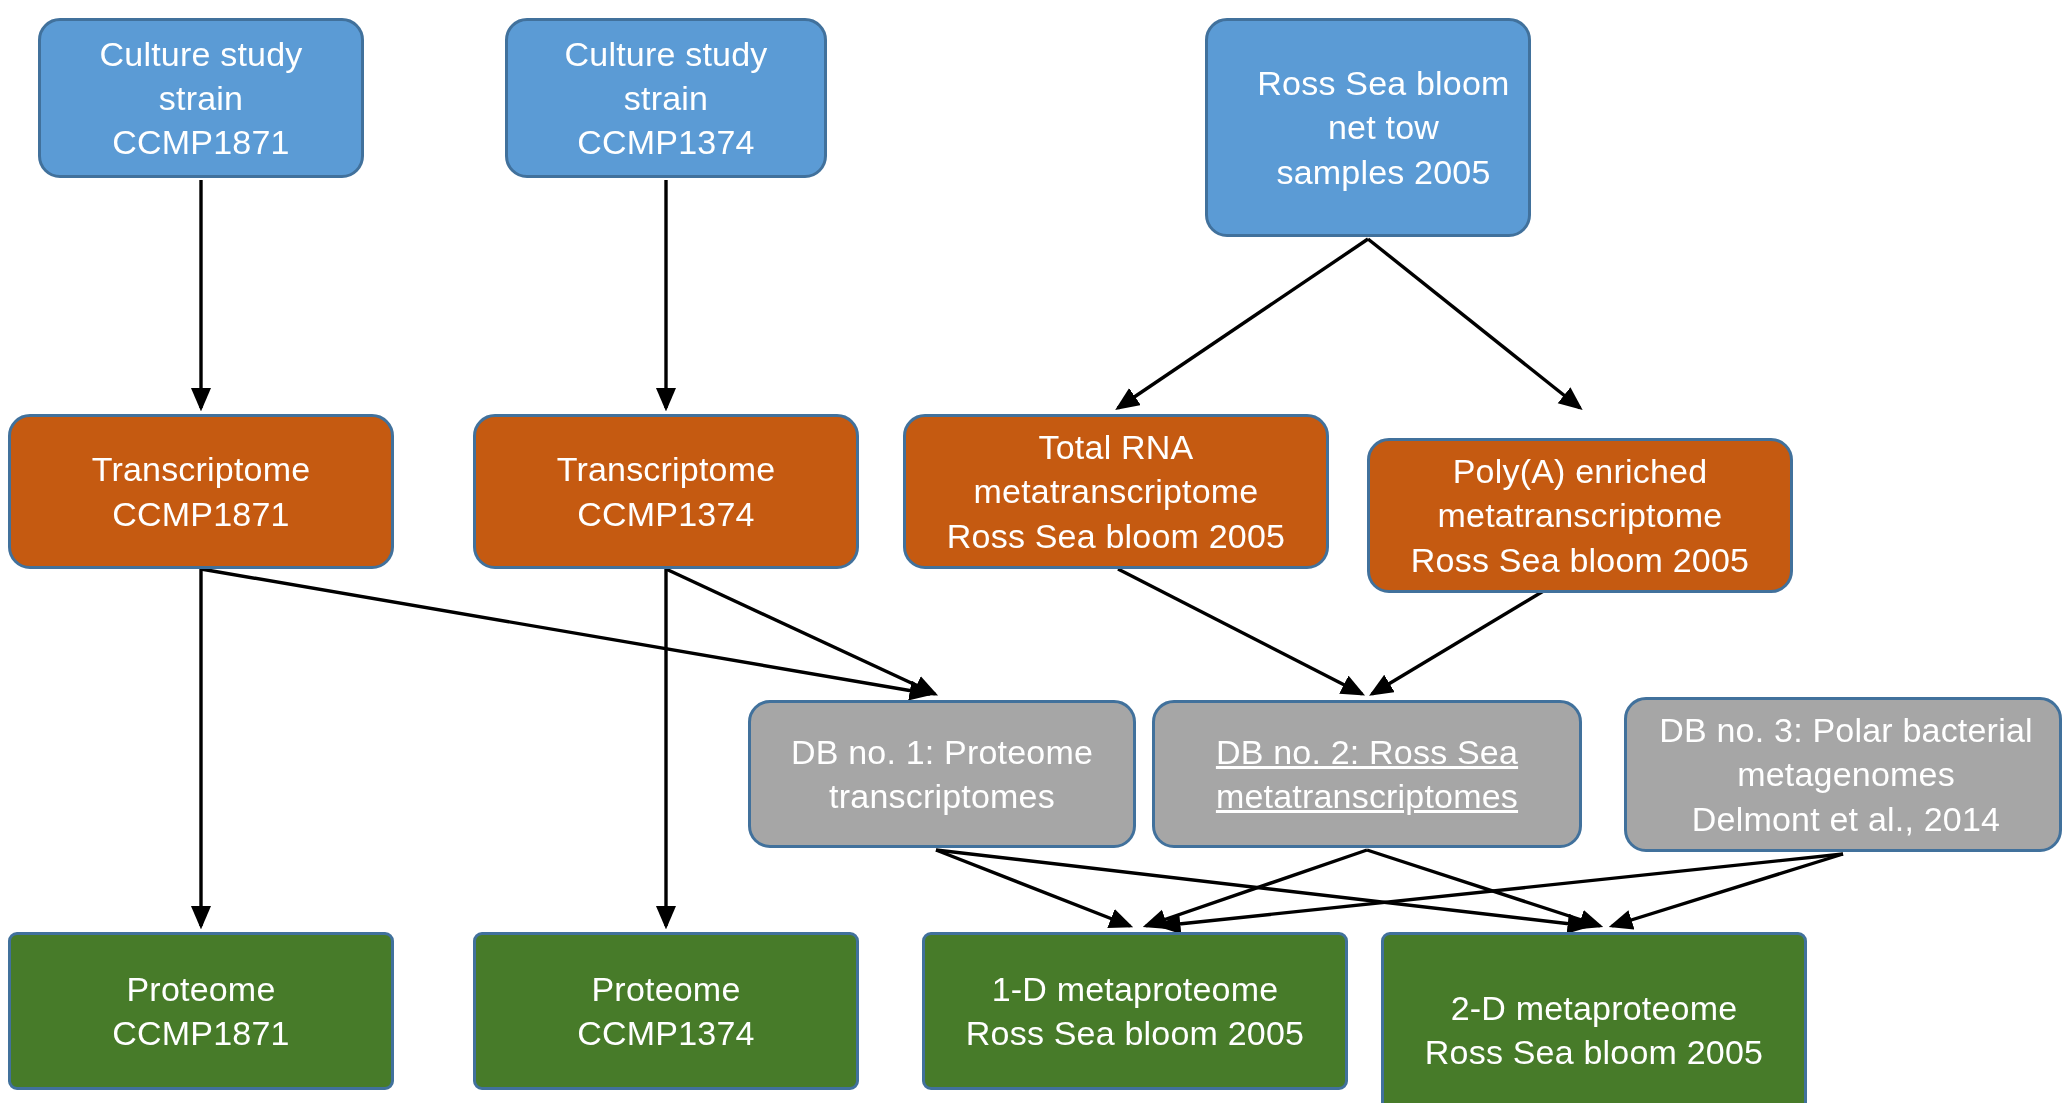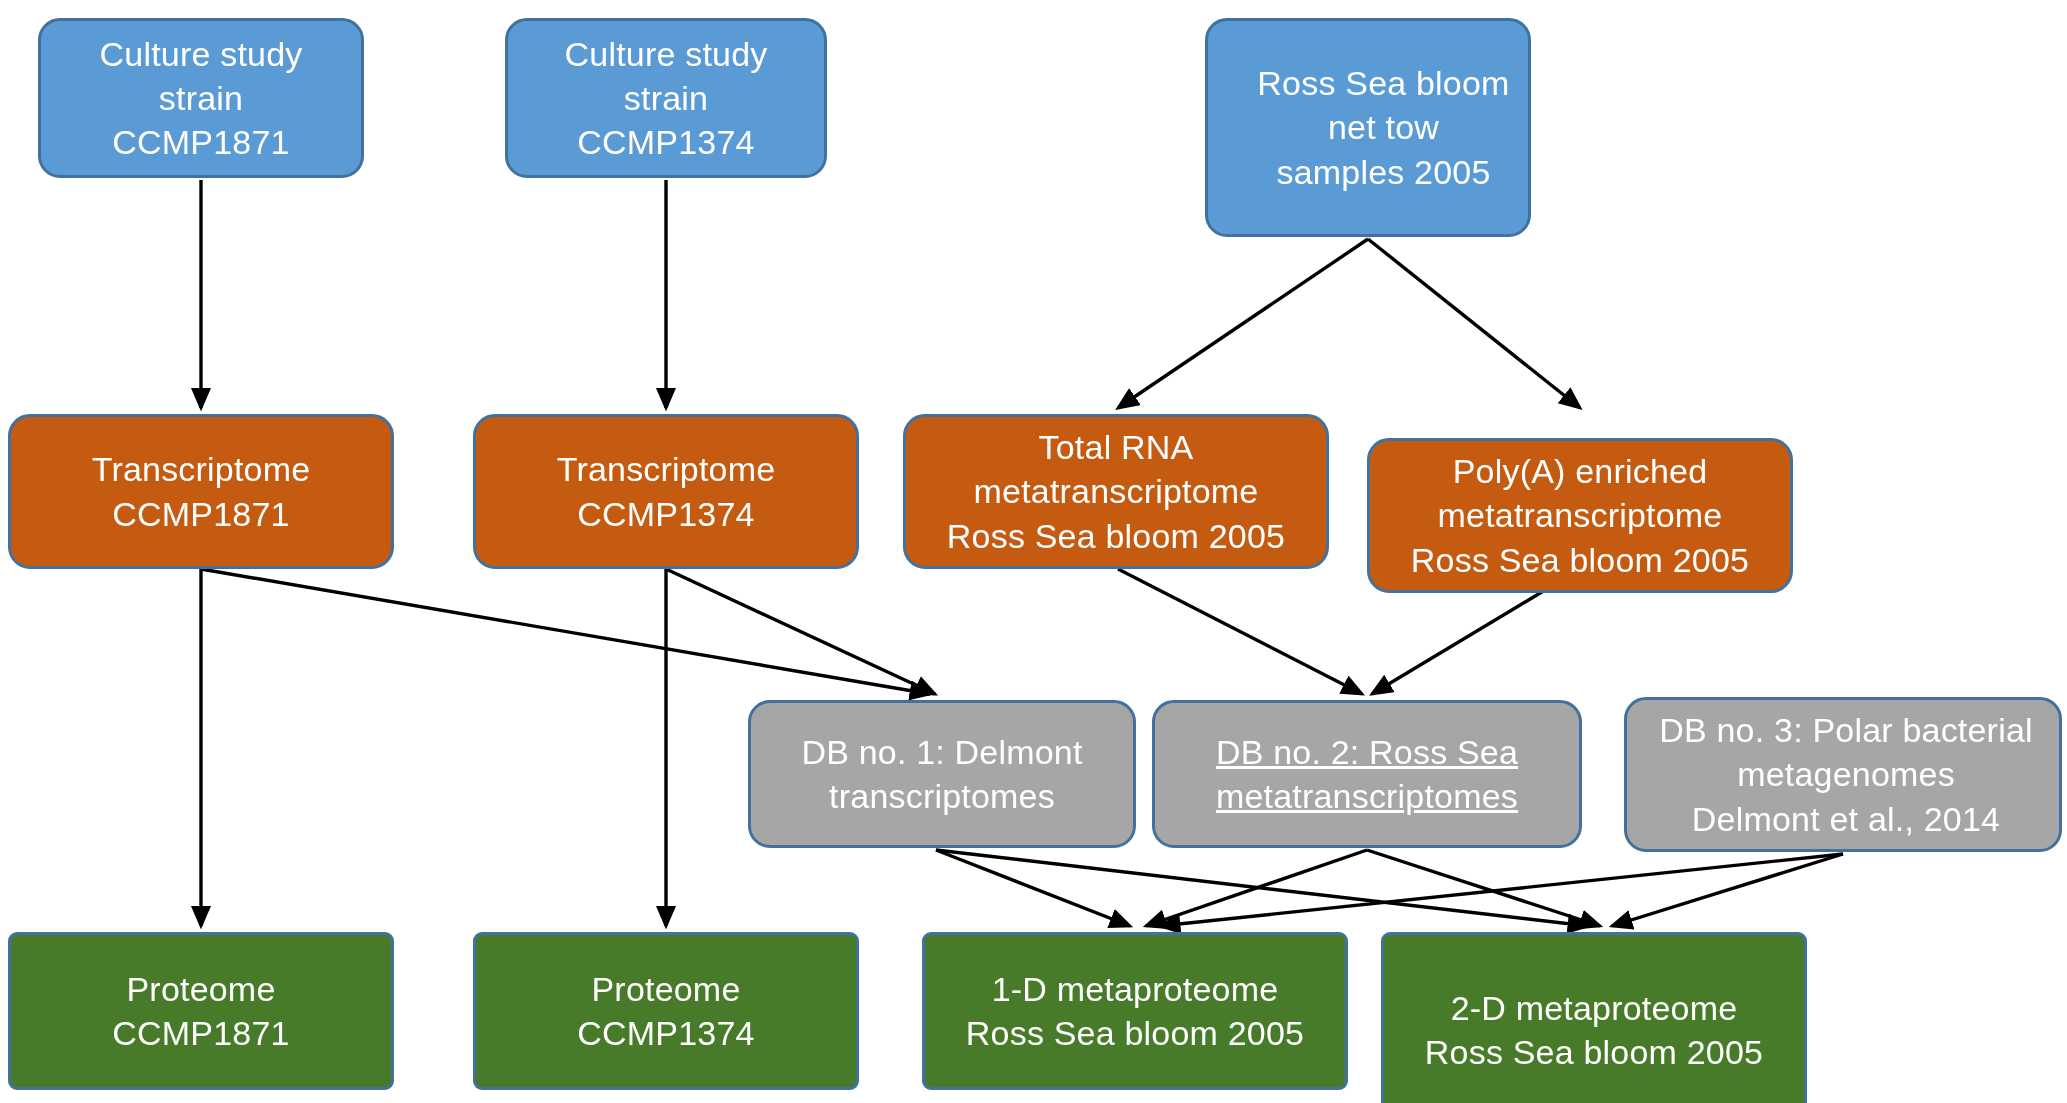--- a/index.html
+++ b/index.html
@@ -104,21 +104,21 @@
         <span class="txt">Total RNA
 metatranscriptome
 Ross Sea bloom 2005</span>
       </div>
       <div class="node n-orange" style="left: 1367px; top: 438px; width: 426px; height: 155px;">
         <span class="txt">Poly(A) enriched
 metatranscriptome
 Ross Sea bloom 2005</span>
       </div>
       <div class="node n-gray" style="left: 748px; top: 700px; width: 388px; height: 148px;">
-        <span class="txt">DB no. 1: Delmont
+        <span class="txt">DB no. 1: Proteome
 transcriptomes</span>
       </div>
       <div class="node n-gray" style="left: 1152px; top: 700px; width: 430px; height: 148px; text-decoration: underline;">
         <span class="txt">DB no. 2: Ross  Sea
 metatranscriptomes</span>
       </div>
       <div class="node n-gray" style="left: 1624px; top: 697px; width: 438px; height: 155px; padding-left: 16px;">
         <span class="txt">DB no. 3: Polar bacterial
 metagenomes
 Delmont et al., 2014</span>

